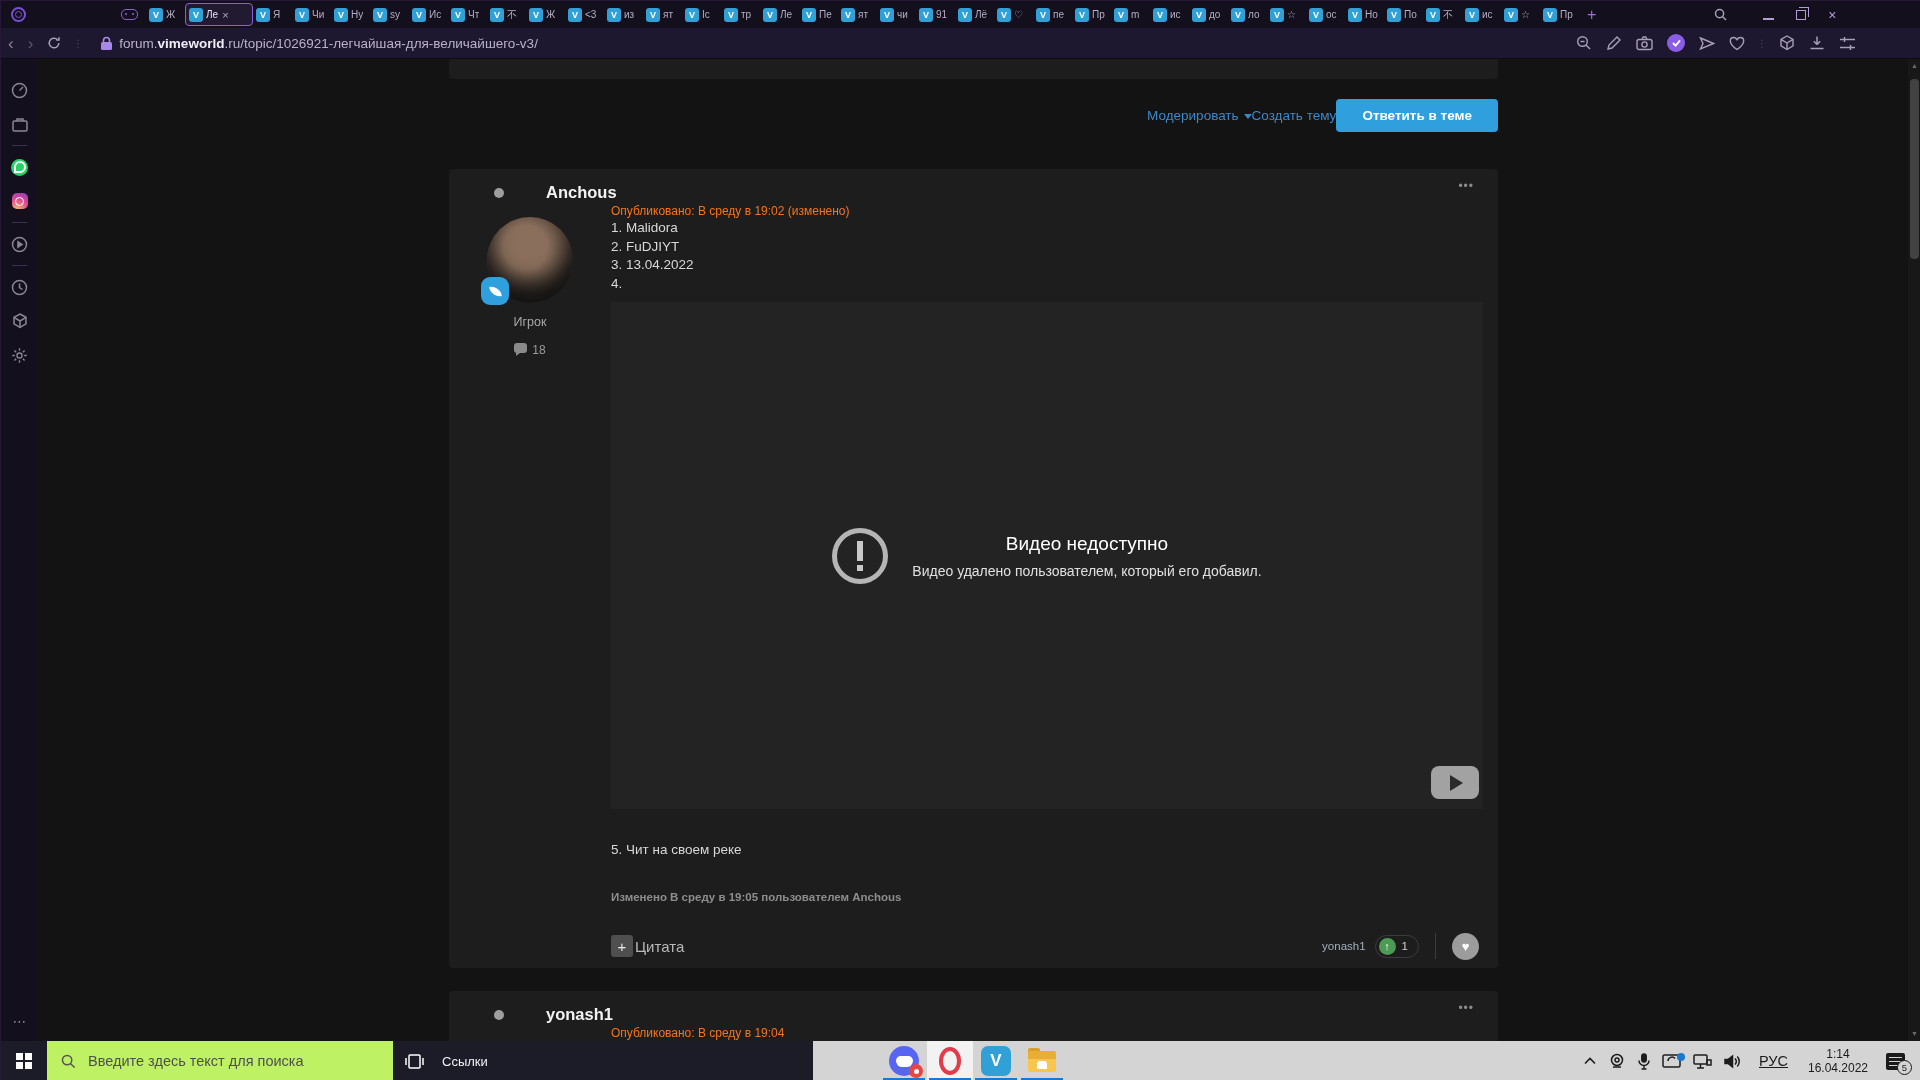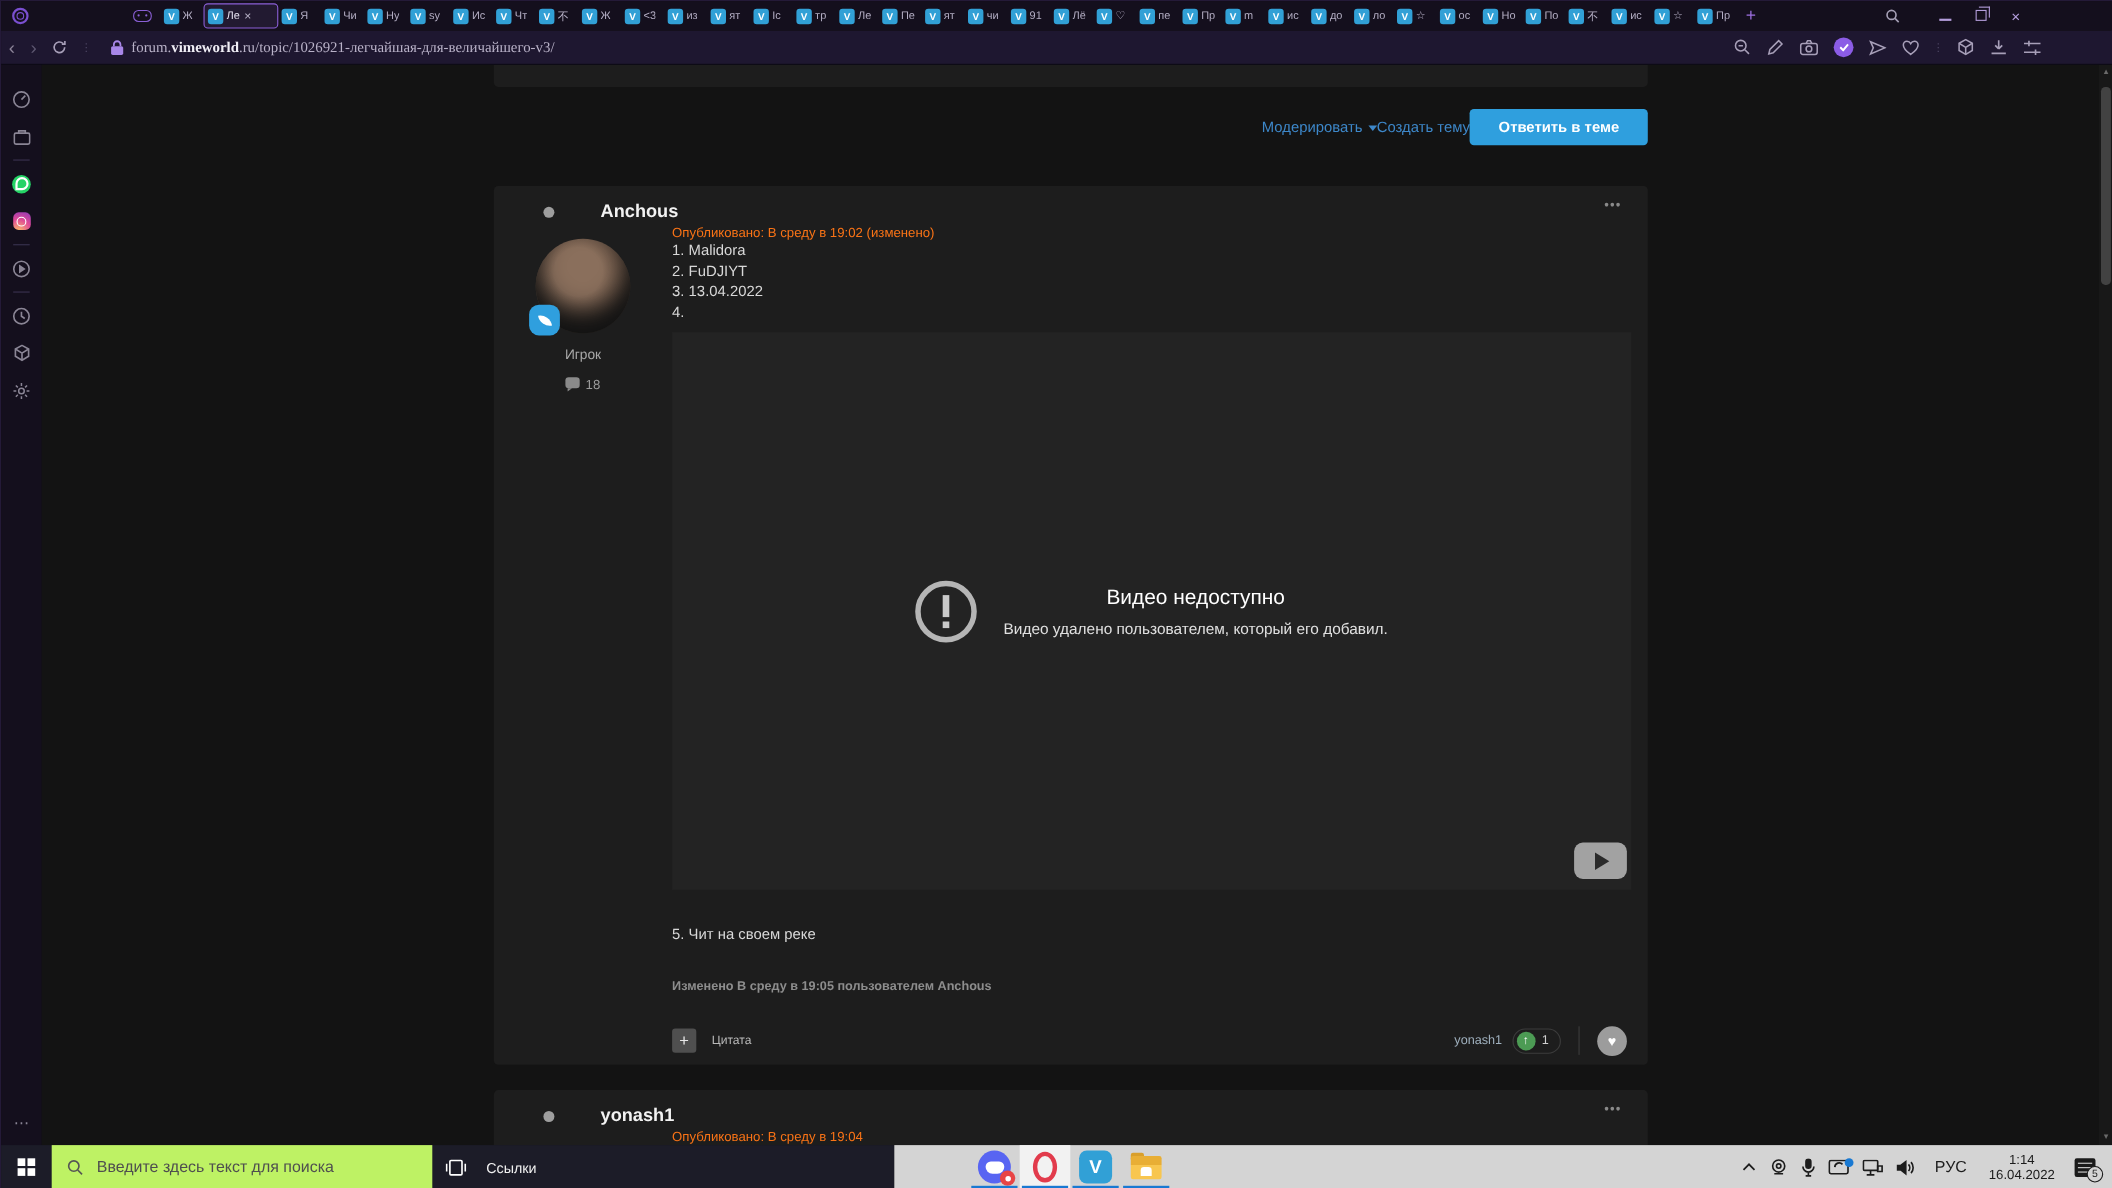--- a/index.html
+++ b/index.html
@@ -31,21 +31,21 @@
   .maxbox::after{ content:""; position:absolute; left:2px; top:-4px; width:9px; height:9px; border:1.5px solid #b39ddb; border-bottom:none; border-left:none; }
   .closex { font-size:14px; }
 
   
   .addressbar { position:absolute; left:0; top:27px; width:1920px; height:31px; background:#1e1730; display:flex; align-items:center; border-bottom:1px solid #0d0a14; }
   .navbtn { color:#8d8599; font-size:17px; line-height:1; padding:0 7px; }
   .navbtn.fwd { color:#5d5770; }
   .abar-icon { color:#a79fb8; display:flex; align-items:center; padding:0 7px; }
   .vdots { color:#4f4766; font-size:10px; letter-spacing:0; padding:0 5px; }
   .lock { color:#a887e8; padding:0 6px 0 12px; display:flex; }
-  .url { font-size:13.5px; color:#b9b2c8; white-space:nowrap;font-family:Liberation Serif, serif; }
+  .url { font-size:13.5px; color:#b9b2c8; white-space:nowrap; }
   .url b { color:#f0eef5; font-weight:bold; }
   .abar-right { margin-left:auto; display:flex; align-items:center; padding-right:58px; }
   .shieldwrap { width:18px; height:18px; background:#8b5ce6; border-radius:50%; display:flex; align-items:center; justify-content:center; color:#fff; margin:0 7px; }
 
   
   .sidebar { position:absolute; left:0; top:58px; width:37px; height:982px; background:#140f1d; }
   .sb-ic { width:37px; height:34px; display:flex; align-items:center; justify-content:center; color:#8a8595; }
   .sb-div { width:15px; height:1px; background:#3a3350; margin:4px auto; }
   .wa { width:17px; height:17px; border-radius:50%; background:var(--whatsapp); display:flex; align-items:center; justify-content:center; }
   .wa::after{ content:""; width:8px; height:8px; border:2px solid #fff; border-radius:50% 50% 50% 0; }
@@ -91,21 +91,21 @@
   .alert::after{ content:""; position:absolute; left:20px; top:32px; width:6px; height:6px; background:#c9c9c9; }
   .vtitle { color:#fff; font-size:19px;text-align:center; }
   .vmsg { color:#e0e0e0; font-size:14px; margin-top:8px; }
   .ytlogo { position:absolute; left:820px; top:464px; width:48px; height:33px; background:#a2a2a2; border-radius:8px; display:flex; align-items:center; justify-content:center; }
   .ytlogo::after{ content:""; border-left:13px solid #2a2a2a; border-top:8px solid transparent; border-bottom:8px solid transparent; margin-left:3px; }
 
   .line5 { position:absolute; left:162px; top:673px; color:#d8d8d8; font-size:13.5px; }
   .edited { position:absolute; left:162px; top:722px; color:#8d8d8d; font-size:11.5px; font-weight:bold; }
   .pfoot { position:absolute; left:162px; top:755px; width:868px; height:44px; display:flex; align-items:center; }
   .plusbtn { width:22px; height:22px; background:#4f4f4f; color:#e8e8e8; border-radius:3px; font-size:15px; display:flex; align-items:center; justify-content:center; }
-  .quote { color:#b9b9b9; font-size:11px; margin-left:14px; }
+  .quote { color:#b9b9b9; font-size:15px; margin-left:2px; }
   .reacts { margin-left:auto; display:flex; align-items:center; }
   .ruser { color:#9fb0be; font-size:11.5px; margin-right:9px; }
   .rpill { display:flex; align-items:center; gap:6px; border:1px solid #3c3c3c; border-radius:12px; padding:2px 10px 2px 3px; }
   .gcirc { width:17px; height:17px; border-radius:50%; background:var(--green); color:#fff; font-size:11px; display:flex; align-items:center; justify-content:center; }
   .rcount { color:#cfcfcf; font-size:11.5px; }
   .rdiv { width:1px; height:26px; background:#3c3c3c; margin:0 16px; }
   .heartbtn { width:27px; height:27px; border-radius:50%; background:#9c9c9c; color:#fff; font-size:13px; display:flex; align-items:center; justify-content:center; }
 
   
   .pscroll { position:absolute; right:0; top:0; width:13px; height:982px; background:#181818; }
@@ -137,21 +137,21 @@
   .vivtile { width:30px; height:30px; border-radius:7px; background:var(--vivaldi); color:#fff; font-weight:bold; font-size:17px; display:flex; align-items:center; justify-content:center; }
   .folder { width:28px; height:21px; position:relative; }
   .folder::before{ content:""; position:absolute; left:0; top:-3px; width:12px; height:6px; background:#d99f2b; border-radius:2px 2px 0 0; }
   .folder::after{ content:""; position:absolute; inset:0; background:linear-gradient(#e8ae35 0 38%, #f8c64f 38%); border-radius:2px; }
   .folder i { position:absolute; left:9px; bottom:3px; width:10px; height:8px; background:#fff; border-radius:3px 3px 0 0; z-index:1; }
 
   .tray { position:absolute; right:0; top:0; height:40px; display:flex; align-items:center; color:#1c1c1c; }
   .tray-ic { display:flex; align-items:center; justify-content:center; padding:0 6px; }
   .castdot { position:relative; }
   .castdot::after{ content:""; position:absolute; right:2px; bottom:8px; width:8px; height:8px; border-radius:50%; background:var(--taskblue); }
-  .lang { font-size:14.5px; padding:0 12px; }
+  .lang { font-size:14.5px; padding:0 12px;text-decoration:underline; }
   .clock { width:76px; text-align:center; font-size:12px; line-height:14px; }
   .acwrap { position:relative; padding:0 16px 0 10px; display:flex; }
   .acicon { width:19px; height:17px; background:#1a1a1a; border-radius:2px; position:relative; }
   .acicon::before{ content:""; position:absolute; left:3px; top:4px; width:13px; height:1.5px; background:#d4d4d4; box-shadow:0 4px #d4d4d4, 0 8px #d4d4d4; }
   .acbadge { position:absolute; right:9px; bottom:-5px; width:15px; height:15px; border-radius:50%; background:#d4d4d4; border:1.5px solid #1a1a1a; font-size:9.5px; display:flex; align-items:center; justify-content:center; }
 
   svg { display:block; }
 </style>
 </head>
 <body>

